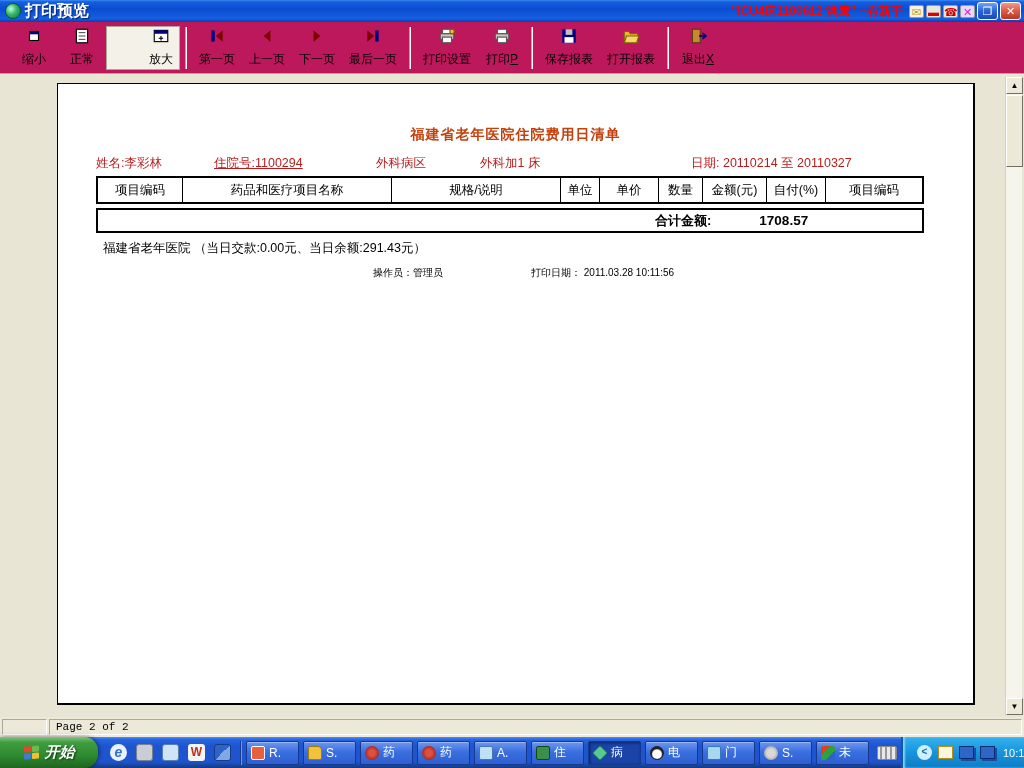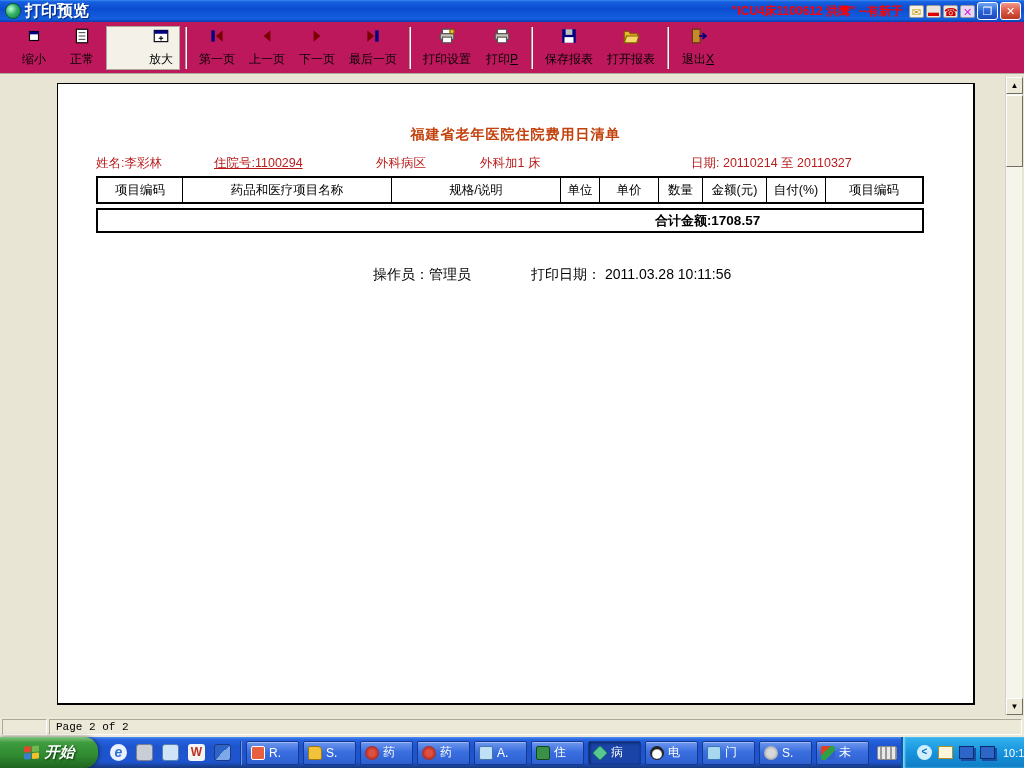--- a/index.html
+++ b/index.html
@@ -61,24 +61,24 @@
   .h-bed { left:422px; } .h-date { left:633px; }
   #billtable { position:absolute; left:38px; top:92px; width:828px;
     border:2px solid #000; height:28px; display:flex; }
   .th { border-right:1px solid #000; display:flex; align-items:center; justify-content:center;
     font-size:12.5px; color:#000; white-space:nowrap; overflow:hidden; }
   .th:last-child { border-right:none; flex:1; }
   .c0{width:85px;} .c1{width:209px;} .c2{width:169px;} .c3{width:39px;}
   .c4{width:59px;} .c5{width:44px;} .c6{width:64px;} .c7{width:59px;}
   #totalrow { position:absolute; left:38px; top:124px; width:828px; height:25px;
     border:2px solid #000; font-size:13px; font-weight:bold; color:#000;
-    display:flex; align-items:center; padding-left:557px; white-space:nowrap; }
+    display:flex; align-items:center; padding-left:557px; white-space:nowrap;gap:48px; }
   #totalrow .tval { font-size:13.5px; }
   .note-line { position:absolute; left:45px; top:156px; font-size:12.5px; color:#000; white-space:nowrap; }
-  .op-line { position:absolute; top:182px; font-size:14px; color:#000; white-space:nowrap; }
+  .op-line { position:absolute; top:182px; font-size:10px; color:#000; white-space:nowrap; }
   .op-name { left:315px; } .op-date { left:473px; }
   
   #vscroll { position:absolute; right:2px; top:2px; width:17px; height:638px;
     background:#F6F5EC; border-left:1px solid #D4D0C8; }
   .sb-btn { position:absolute; left:0; width:17px; height:17px; background:#ECE9D8;
     border:1px solid #fff; border-right-color:#716F64; border-bottom-color:#716F64;
     font-size:8px; line-height:15px; text-align:center; color:#000; }
   .sb-up { top:0; } .sb-down { bottom:0; }
   .sb-thumb { position:absolute; left:0; top:18px; width:17px; height:72px; background:#ECE9D8;
     border:1px solid #fff; border-right-color:#716F64; border-bottom-color:#716F64; }
@@ -280,20 +280,21 @@
       <div class="th c6">金额(元)</div>
       <div class="th c7">自付(%)</div>
       <div class="th c8">项目编码</div>
     </div>
 
     <div id="totalrow">
       <span>合计金额: </span>
       <span class="tval">1708.57</span>
     </div>
 
+    <div class="note-line">福建省老年医院 （当日交款:0.00元、当日余额:291.43元）</div>
     <span class="op-line op-name">操作员：管理员</span>
     <span class="op-line op-date">打印日期： 2011.03.28 10:11:56</span>
   </div>
 
   <div id="vscroll">
     <div class="sb-btn sb-up">▲</div>
     <div class="sb-thumb"></div>
     <div class="sb-btn sb-down">▼</div>
   </div>
 </div>

